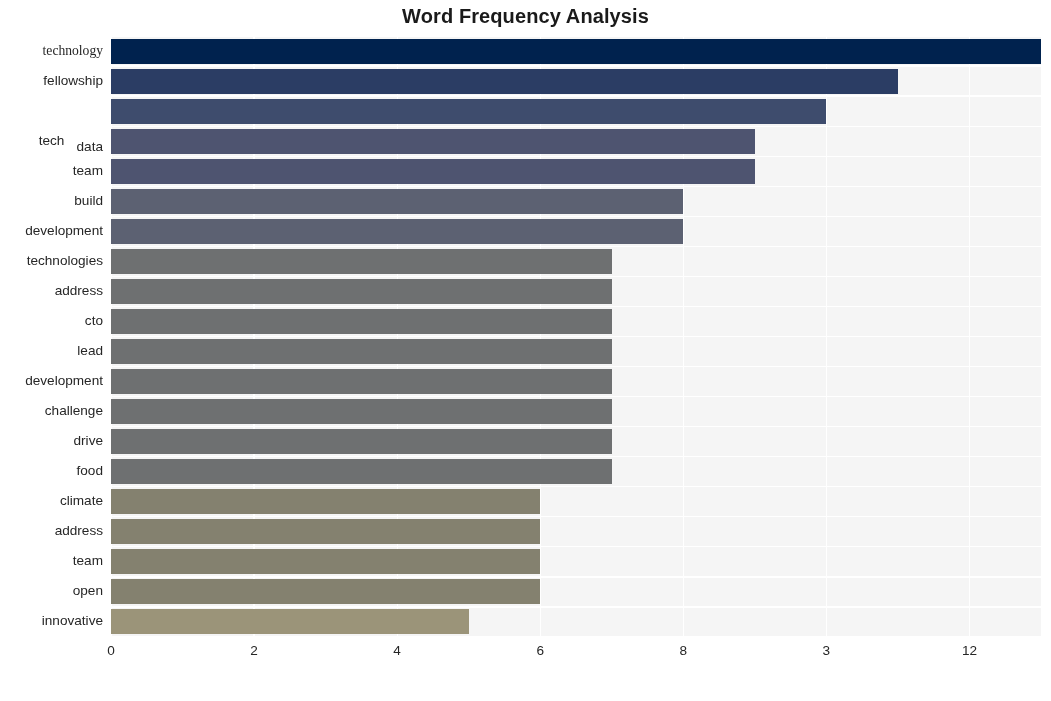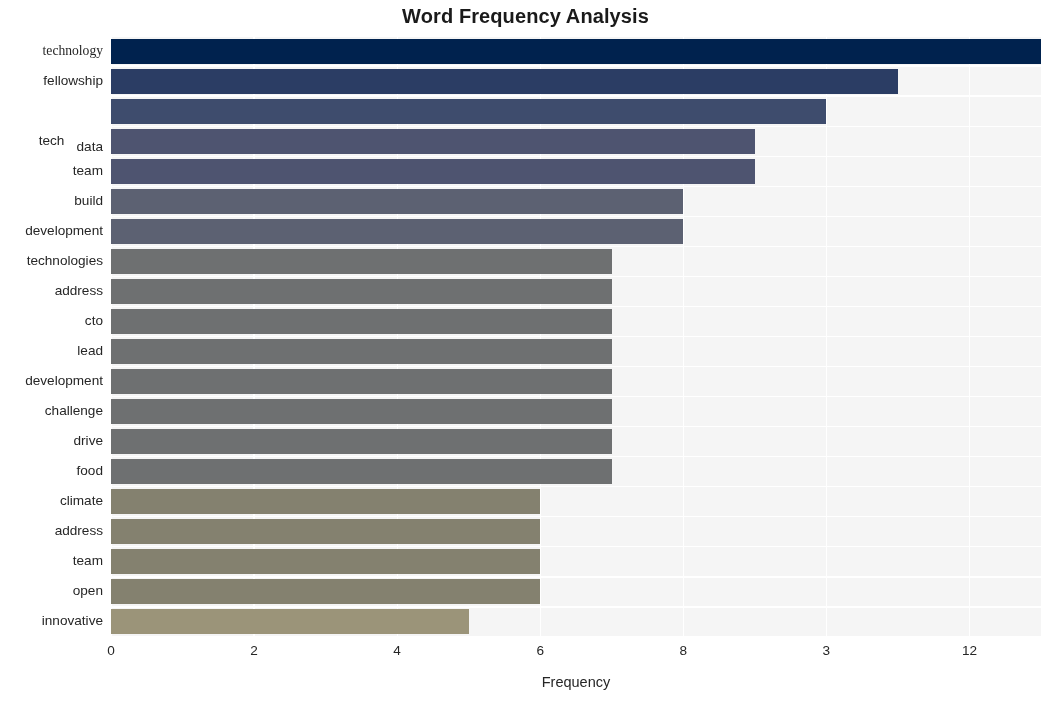--- a/index.html
+++ b/index.html
@@ -204,15 +204,14 @@
   <div id="x-tick-labels">
       <div class="xtick" style="left: 0px;">0</div>
       <div class="xtick" style="left: 143.077px;">2</div>
       <div class="xtick" style="left: 286.154px;">4</div>
       <div class="xtick" style="left: 429.231px;">6</div>
       <div class="xtick" style="left: 572.308px;">8</div>
       <div class="xtick" style="left: 715.385px;">3</div>
       <div class="xtick" style="left: 858.462px;">12</div>
     </div>
 
-  <div id="x-axis-label">Frequency</div>
 
 </div>
 
 </body></html>

